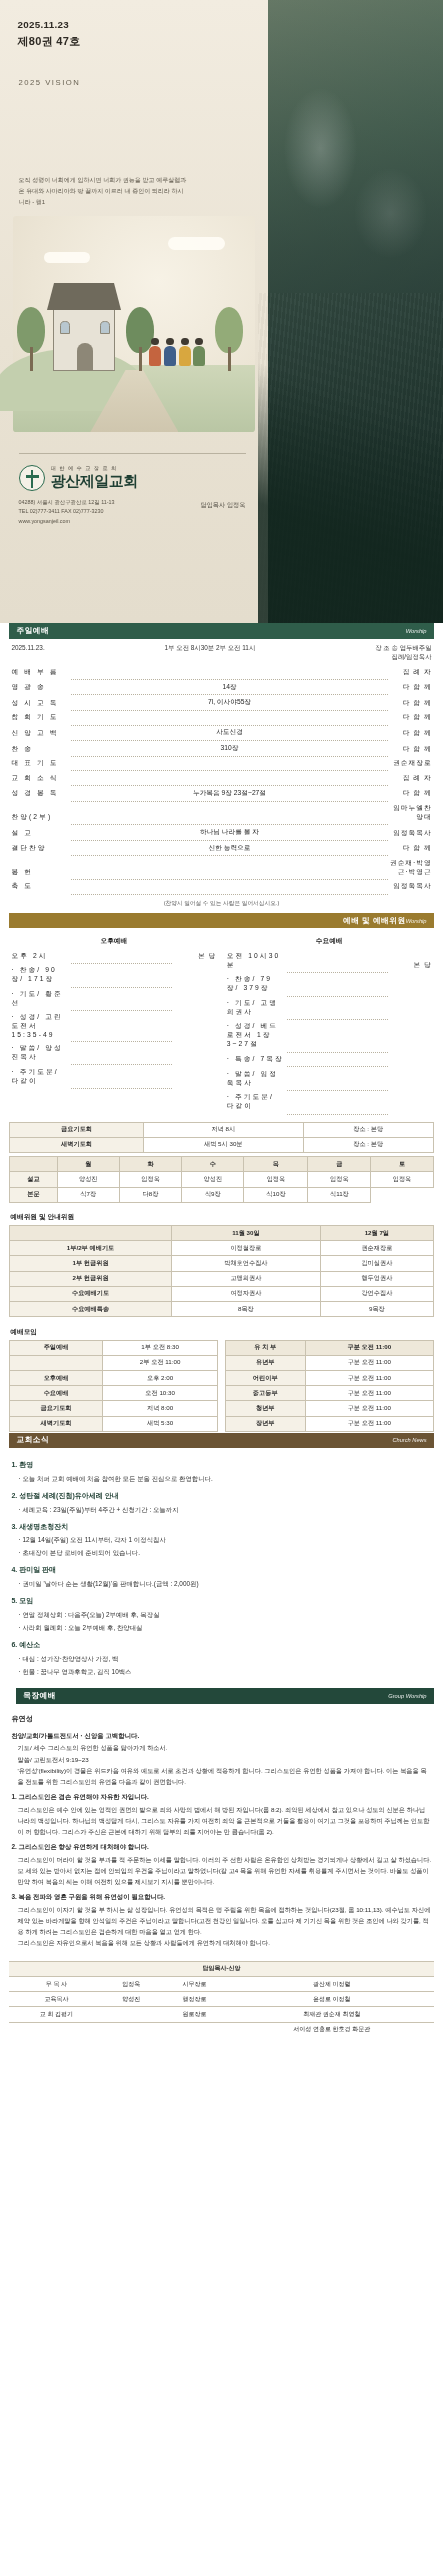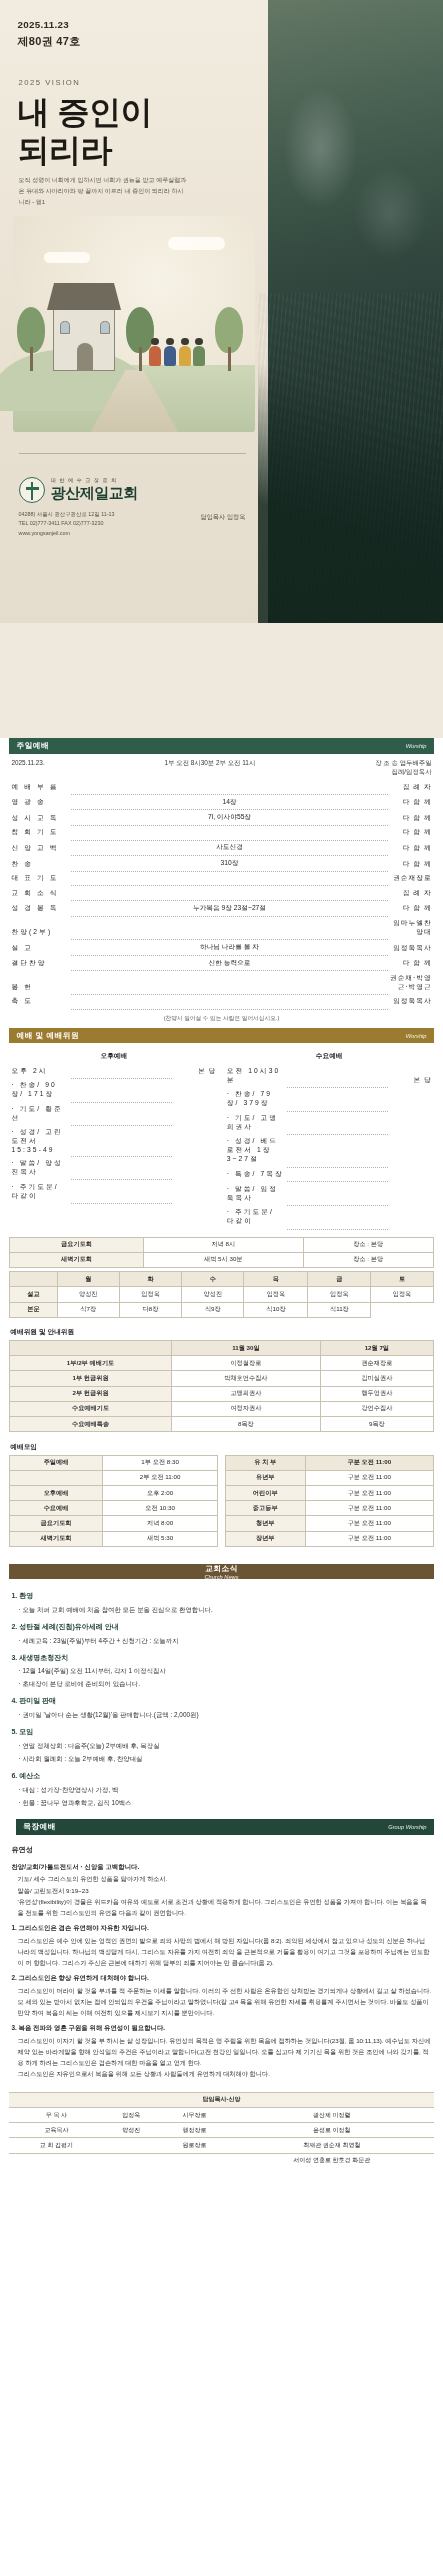--- a/index.html
+++ b/index.html
@@ -8,21 +8,21 @@
     background: #ffffff;
     font-family: "Liberation Sans", sans-serif;
     color: #222;
   }
   body { width: 443px; height: 3486px; position: relative; }
 
   
   .cover {
     position: relative;
     width: 443px;
-    height: 738px;
+    height: 623px;
     background: #efe9dd;
     overflow: hidden;
   }
   .cover-bg-left {
     position: absolute; left: 0; top: 0; width: 268px; height: 623px;
     background: linear-gradient(180deg,#f2ece0 0%, #e9e2d3 55%, #e4ddcd 100%);
   }
   .cover-photo {
     position: absolute; right: 0; top: 0; width: 175px; height: 623px;
     background:
@@ -82,21 +82,21 @@
   .ill-tree.t2 .crown{background:#6e8c5e;}
   .ill-tree.t3 .crown{background:#93ab78;}
   .ill-person{position:absolute;bottom:61px;width:13.4px;height:33px;}
   .ill-person .head{position:absolute;left:3.1px;top:0;width:7.2px;height:7.2px;border-radius:50%;background:#3f3a31;}
   .ill-person .body{position:absolute;left:1px;top:7.7px;width:11.3px;height:20.6px;border-radius:5.2px 5.2px 2.1px 2.1px;}
   .ill-path{position:absolute;left:77px;bottom:0;width:88px;height:62px;background:linear-gradient(180deg,#ded6c0,#cfc6ae);clip-path:polygon(40% 0,60% 0,100% 100%,0 100%);}
   .ill-cloud{position:absolute;background:#fffdf6;border-radius:20.6px;opacity:.9;}
 
   .cover-logo {
     position: absolute; left: 18.5px; top: 453px; width: 227px;
-    padding-top: 23px; border-top: 1px solid #b9b2a0;
+    padding-top: 11px; border-top: 1px solid #b9b2a0;
   }
   .logo-row { display: flex; align-items: center; gap: 6.2px; }
   .logo-mark {
     width: 26px; height: 26px; border-radius: 50%;
     border: 1px solid #2b6b4f; position: relative; flex: 0 0 auto;
     background: #f5f1e7;
   }
   .logo-mark:before{content:"";position:absolute;left:11.3px;top:4.1px;width:2.6px;height:17.5px;background:#2b6b4f;}
   .logo-mark:after{content:"";position:absolute;left:6.2px;top:9.3px;width:13px;height:2.6px;background:#2b6b4f;}
   .logo-kor { font-size: 5.2px; color: #4e4a40; letter-spacing: 1px; }
@@ -105,21 +105,21 @@
   .cover-pastor { position:absolute; right: 0; bottom: 15.5px; font-size: 6.2px; color:#4e4a40;}
 
   
   .bar {
     height: 15.5px; background: #2f5d4a; color: #fff;
     display: flex; align-items: center; justify-content: space-between;
     padding: 0 7.2px; margin: 0 9.3px;
   }
   .bar .l { font-size: 7.7px; font-weight: bold; letter-spacing: 0.5px; }
   .bar .r { font-size: 5.7px; opacity: .9; font-style: italic; }
-  .bar.gold { background: #9a7b2f; }
+  .bar.gold { background: #9a7b2f; justify-content: flex-end; }
   .bar.brown { background: #6b5434; }
   .bar.dark { background: #23483a; margin-left: 16px; }
 
   .block { margin: 0 9.3px; }
   .subline {
     display: flex; justify-content: space-between; font-size: 6.4px;
     padding: 5.2px 2.1px 3.1px; color: #333;
   }
   .subline .c { text-align: right; }
 
@@ -162,22 +162,20 @@
 </head>
 <body>
 
 <div class="cover">
   <div class="cover-bg-left"></div>
   <div class="cover-photo"></div>
 
   <div class="cover-date">2025.11.23</div>
   <div class="cover-issue">제80권 47호</div>
   <div class="vision-label">2025 VISION</div>
-  <div class="cover-title" style="white-space:pre-line">내 증인이
-되리라</div>
   <div class="cover-verse">오직 성령이 너희에게 임하시면 너희가 권능을 받고 예루살렘과 온 유대와 사마리아와 땅 끝까지 이르러 내 증인이 되리라 하시니라 - 행1</div>
 
   <div class="cover-illust">
     <div class="ill-sky"></div>
     <div class="ill-cloud" style="left:155px;top:20.6px;width:57px;height:13.4px;"></div>
     <div class="ill-cloud" style="left:31px;top:36px;width:46px;height:11.3px;"></div>
     <div class="ill-hill"></div>
     <div class="ill-hill2"></div>
     <div class="ill-path"></div>
     <div class="ill-church-wall"></div>
@@ -549,21 +547,21 @@
           </tr>
           <tr>
             <td class="lbl">장년부</td>
             <td>구분 오전 11:00</td>
           </tr>
         </tbody>
     </table>
   </div>
 </div>
 
-<div class="bar brown" style="margin-top:17px;flex-direction:column;">
+<div class="bar brown" style="margin-top:1px;">
   <span class="l">교회소식</span>
   <span class="r">Church News</span>
 </div>
 <div class="block news">
   <div id="news-body">
       <h4>1. 환영</h4>
       <p class="ind">· 오늘  처퍼 교회 예배에 처음 참여한 모든 분을 진심으로 환영합니다.</p>
       <h4>2. 성탄절 세례(진첨)유아세례 안내</h4>
       <p class="ind">· 세례교육 : 23일(주일)부터 4주간 + 신청기간 : 오늘까지</p>
       <h4>3. 새생명초청잔치</h4>

